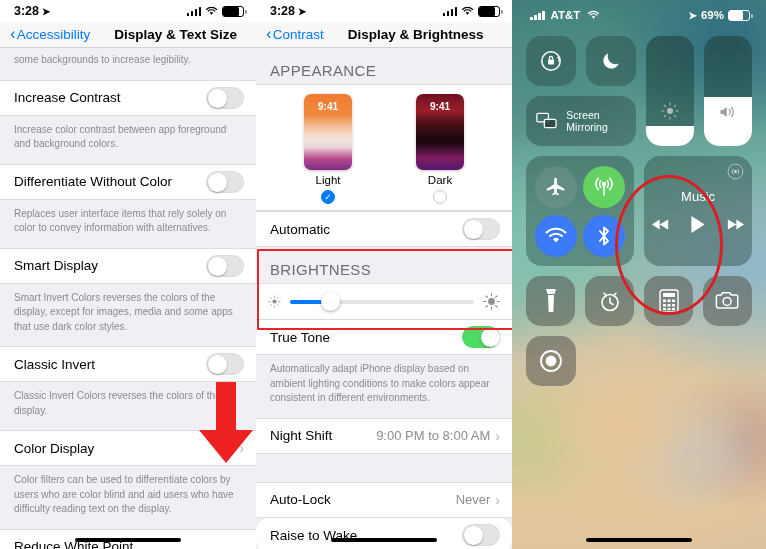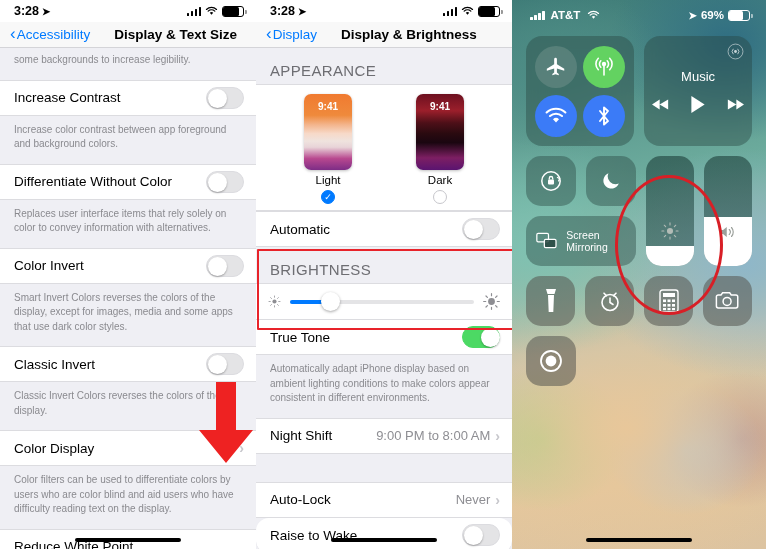--- a/index.html
+++ b/index.html
@@ -213,21 +213,21 @@
 
       <div class="cell">
         <span class="cell-label">Differentiate Without Color</span>
         <span class="toggle">
             <b></b>
           </span>
       </div>
       <div class="footnote">Replaces user interface items that rely solely on color to convey information with alternatives.</div>
 
       <div class="cell">
-        <span class="cell-label">Color Invert</span>
+        <span class="cell-label">Smart Display</span>
         <span class="toggle">
             <b></b>
           </span>
       </div>
       <div class="footnote">Smart Invert Colors reverses the colors of the display, except for images, media and some apps that use dark color styles.</div>
 
       <div class="cell">
         <span class="cell-label">Classic Invert</span>
         <span class="toggle">
             <b></b>
@@ -278,21 +278,21 @@
         </svg>
         <span class="batt">
             <b style="width:80%"></b>
           </span>
       </div>
     </div>
 
     <div class="navbar">
       <div class="back">
         <span class="chev-back">‹</span>
-        <span>Display</span>
+        <span>Contrast</span>
       </div>
       <div class="navtitle">Display &amp; Brightness</div>
     </div>
 
     <div class="scroll">
       <div class="grouphdr">APPEARANCE</div>
 
       <div class="appearance">
         <div class="thumbs">
           <div class="thumb-col">
@@ -402,20 +402,69 @@
         <div class="sb-right">
           <span class="loc-arrow">➤</span>
           <span>69%</span>
           <span class="batt">
               <b style="width:69%"></b>
             </span>
         </div>
       </div>
 
       <div class="cc-grid">
+
+        <div class="cc-row">
+          <div style="display:flex;flex-direction:column;gap:10px;">
+            <div class="sq-row">
+              <div class="sq-tile">
+                <svg width="24" height="24" viewBox="0 0 24 24" fill="none" stroke="#fff" stroke-width="1.5">
+                  <circle cx="12" cy="12" r="9.2"></circle>
+                  <rect x="9" y="10.4" width="6" height="5.2" rx="1" fill="#fff" stroke="none"></rect>
+                  <path d="M10.3 10.4V9.2a1.7 1.7 0 0 1 3.4 0v1.2" stroke="#fff" stroke-width="1.3"></path>
+                  <path d="M18.5 8.5l2.2 1.2-1 2.2" stroke="#fff" stroke-width="1.4" stroke-linecap="round"></path>
+                </svg>
+              </div>
+              <div class="sq-tile">
+                <svg width="22" height="22" viewBox="0 0 24 24" fill="#fff">
+                    <path d="M20.5 14.8A8.6 8.6 0 0 1 9.2 3.5a8.7 8.7 0 1 0 11.3 11.3z"></path>
+                  </svg>
+              </div>
+            </div>
+            <div class="wide-tile">
+              <svg width="26" height="22" viewBox="0 0 28 22" fill="none" stroke="#fff" stroke-width="1.5">
+                <rect x="1" y="2" width="14" height="10" rx="1.6"></rect>
+                <rect x="10" y="9" width="14" height="10" rx="1.6" fill="rgba(40,70,65,.85)"></rect>
+              </svg>
+              <span>Screen Mirroring</span>
+            </div>
+          </div>
+
+          <div class="v-slider">
+            <div class="fill" style="height:18%"></div>
+            <div class="gly" style="bottom:26px;">
+              <svg width="18" height="18" viewBox="0 0 20 20">
+                <circle cx="10" cy="10" r="3.4" fill="rgba(190,195,190,.9)"></circle>
+                <g stroke="rgba(190,195,190,.9)" stroke-width="1.2" stroke-linecap="round">
+                  <path d="M10 1v2.2M10 16.8V19M1 10h2.2M16.8 10H19M3.6 3.6l1.6 1.6M14.8 14.8l1.6 1.6M16.4 3.6l-1.6 1.6M5.2 14.8l-1.6 1.6"></path>
+                </g>
+              </svg>
+            </div>
+          </div>
+
+          <div class="v-slider">
+            <div class="fill" style="height:45%"></div>
+            <div class="gly" style="bottom:26px;">
+              <svg width="20" height="16" viewBox="0 0 24 18" fill="none" stroke="rgba(150,155,150,.95)" stroke-width="1.4" stroke-linecap="round">
+                <path d="M3 6.5h3L10.5 3v12L6 11.5H3z" fill="rgba(150,155,150,.95)" stroke="none"></path>
+                <path d="M13.5 6a4.4 4.4 0 0 1 0 6M16.2 3.6a8 8 0 0 1 0 10.8"></path>
+              </svg>
+            </div>
+          </div>
+        </div>
 
         <div class="cc-row">
           <div class="cc-tile conn-tile">
             <div class="conn-btn off">
               <svg width="22" height="22" viewBox="0 0 24 24" fill="#fff">
                   <path d="M21 16v-2l-8-5V3.5a1.5 1.5 0 0 0-3 0V9l-8 5v2l8-2.5V18l-2 1.5V21l3.5-1 3.5 1v-1.5L13 18v-4.5z"></path>
                 </svg>
             </div>
             <div class="conn-btn green">
               <svg width="24" height="24" viewBox="0 0 24 24" fill="none" stroke="#fff" stroke-width="1.6" stroke-linecap="round">
@@ -453,69 +502,20 @@
               <svg width="14" height="17" viewBox="0 0 14 18" fill="#fff">
                   <path d="M0 0l14 9L0 18z"></path>
                 </svg>
               <svg width="17" height="13" viewBox="0 0 20 14" fill="#fff">
                   <path d="M11 7 1 1v12zM20 7l-9-6v12z"></path>
                 </svg>
             </div>
           </div>
         </div>
 
-        <div class="cc-row">
-          <div style="display:flex;flex-direction:column;gap:10px;">
-            <div class="sq-row">
-              <div class="sq-tile">
-                <svg width="24" height="24" viewBox="0 0 24 24" fill="none" stroke="#fff" stroke-width="1.5">
-                  <circle cx="12" cy="12" r="9.2"></circle>
-                  <rect x="9" y="10.4" width="6" height="5.2" rx="1" fill="#fff" stroke="none"></rect>
-                  <path d="M10.3 10.4V9.2a1.7 1.7 0 0 1 3.4 0v1.2" stroke="#fff" stroke-width="1.3"></path>
-                  <path d="M18.5 8.5l2.2 1.2-1 2.2" stroke="#fff" stroke-width="1.4" stroke-linecap="round"></path>
-                </svg>
-              </div>
-              <div class="sq-tile">
-                <svg width="22" height="22" viewBox="0 0 24 24" fill="#fff">
-                    <path d="M20.5 14.8A8.6 8.6 0 0 1 9.2 3.5a8.7 8.7 0 1 0 11.3 11.3z"></path>
-                  </svg>
-              </div>
-            </div>
-            <div class="wide-tile">
-              <svg width="26" height="22" viewBox="0 0 28 22" fill="none" stroke="#fff" stroke-width="1.5">
-                <rect x="1" y="2" width="14" height="10" rx="1.6"></rect>
-                <rect x="10" y="9" width="14" height="10" rx="1.6" fill="rgba(40,70,65,.85)"></rect>
-              </svg>
-              <span>Screen Mirroring</span>
-            </div>
-          </div>
-
-          <div class="v-slider">
-            <div class="fill" style="height:18%"></div>
-            <div class="gly" style="bottom:26px;">
-              <svg width="18" height="18" viewBox="0 0 20 20">
-                <circle cx="10" cy="10" r="3.4" fill="rgba(190,195,190,.9)"></circle>
-                <g stroke="rgba(190,195,190,.9)" stroke-width="1.2" stroke-linecap="round">
-                  <path d="M10 1v2.2M10 16.8V19M1 10h2.2M16.8 10H19M3.6 3.6l1.6 1.6M14.8 14.8l1.6 1.6M16.4 3.6l-1.6 1.6M5.2 14.8l-1.6 1.6"></path>
-                </g>
-              </svg>
-            </div>
-          </div>
-
-          <div class="v-slider">
-            <div class="fill" style="height:45%"></div>
-            <div class="gly" style="bottom:26px;">
-              <svg width="20" height="16" viewBox="0 0 24 18" fill="none" stroke="rgba(150,155,150,.95)" stroke-width="1.4" stroke-linecap="round">
-                <path d="M3 6.5h3L10.5 3v12L6 11.5H3z" fill="rgba(150,155,150,.95)" stroke="none"></path>
-                <path d="M13.5 6a4.4 4.4 0 0 1 0 6M16.2 3.6a8 8 0 0 1 0 10.8"></path>
-              </svg>
-            </div>
-          </div>
-        </div>
-
         <div class="sq-row cc-bottom" style="padding:0;">
           <div class="sq-tile grey-tile">
             <svg width="12" height="26" viewBox="0 0 12 26" fill="#fff">
                 <path d="M1 1h10l-1.5 5h-7zM3 7h6l-.7 17H3.7z"></path>
               </svg>
           </div>
           <div class="sq-tile grey-tile">
             <svg width="24" height="24" viewBox="0 0 24 24" fill="none" stroke="#fff" stroke-width="1.6">
               <circle cx="12" cy="13.5" r="8"></circle>
               <path d="M12 9v4.5l3 2" stroke-linecap="round"></path>

